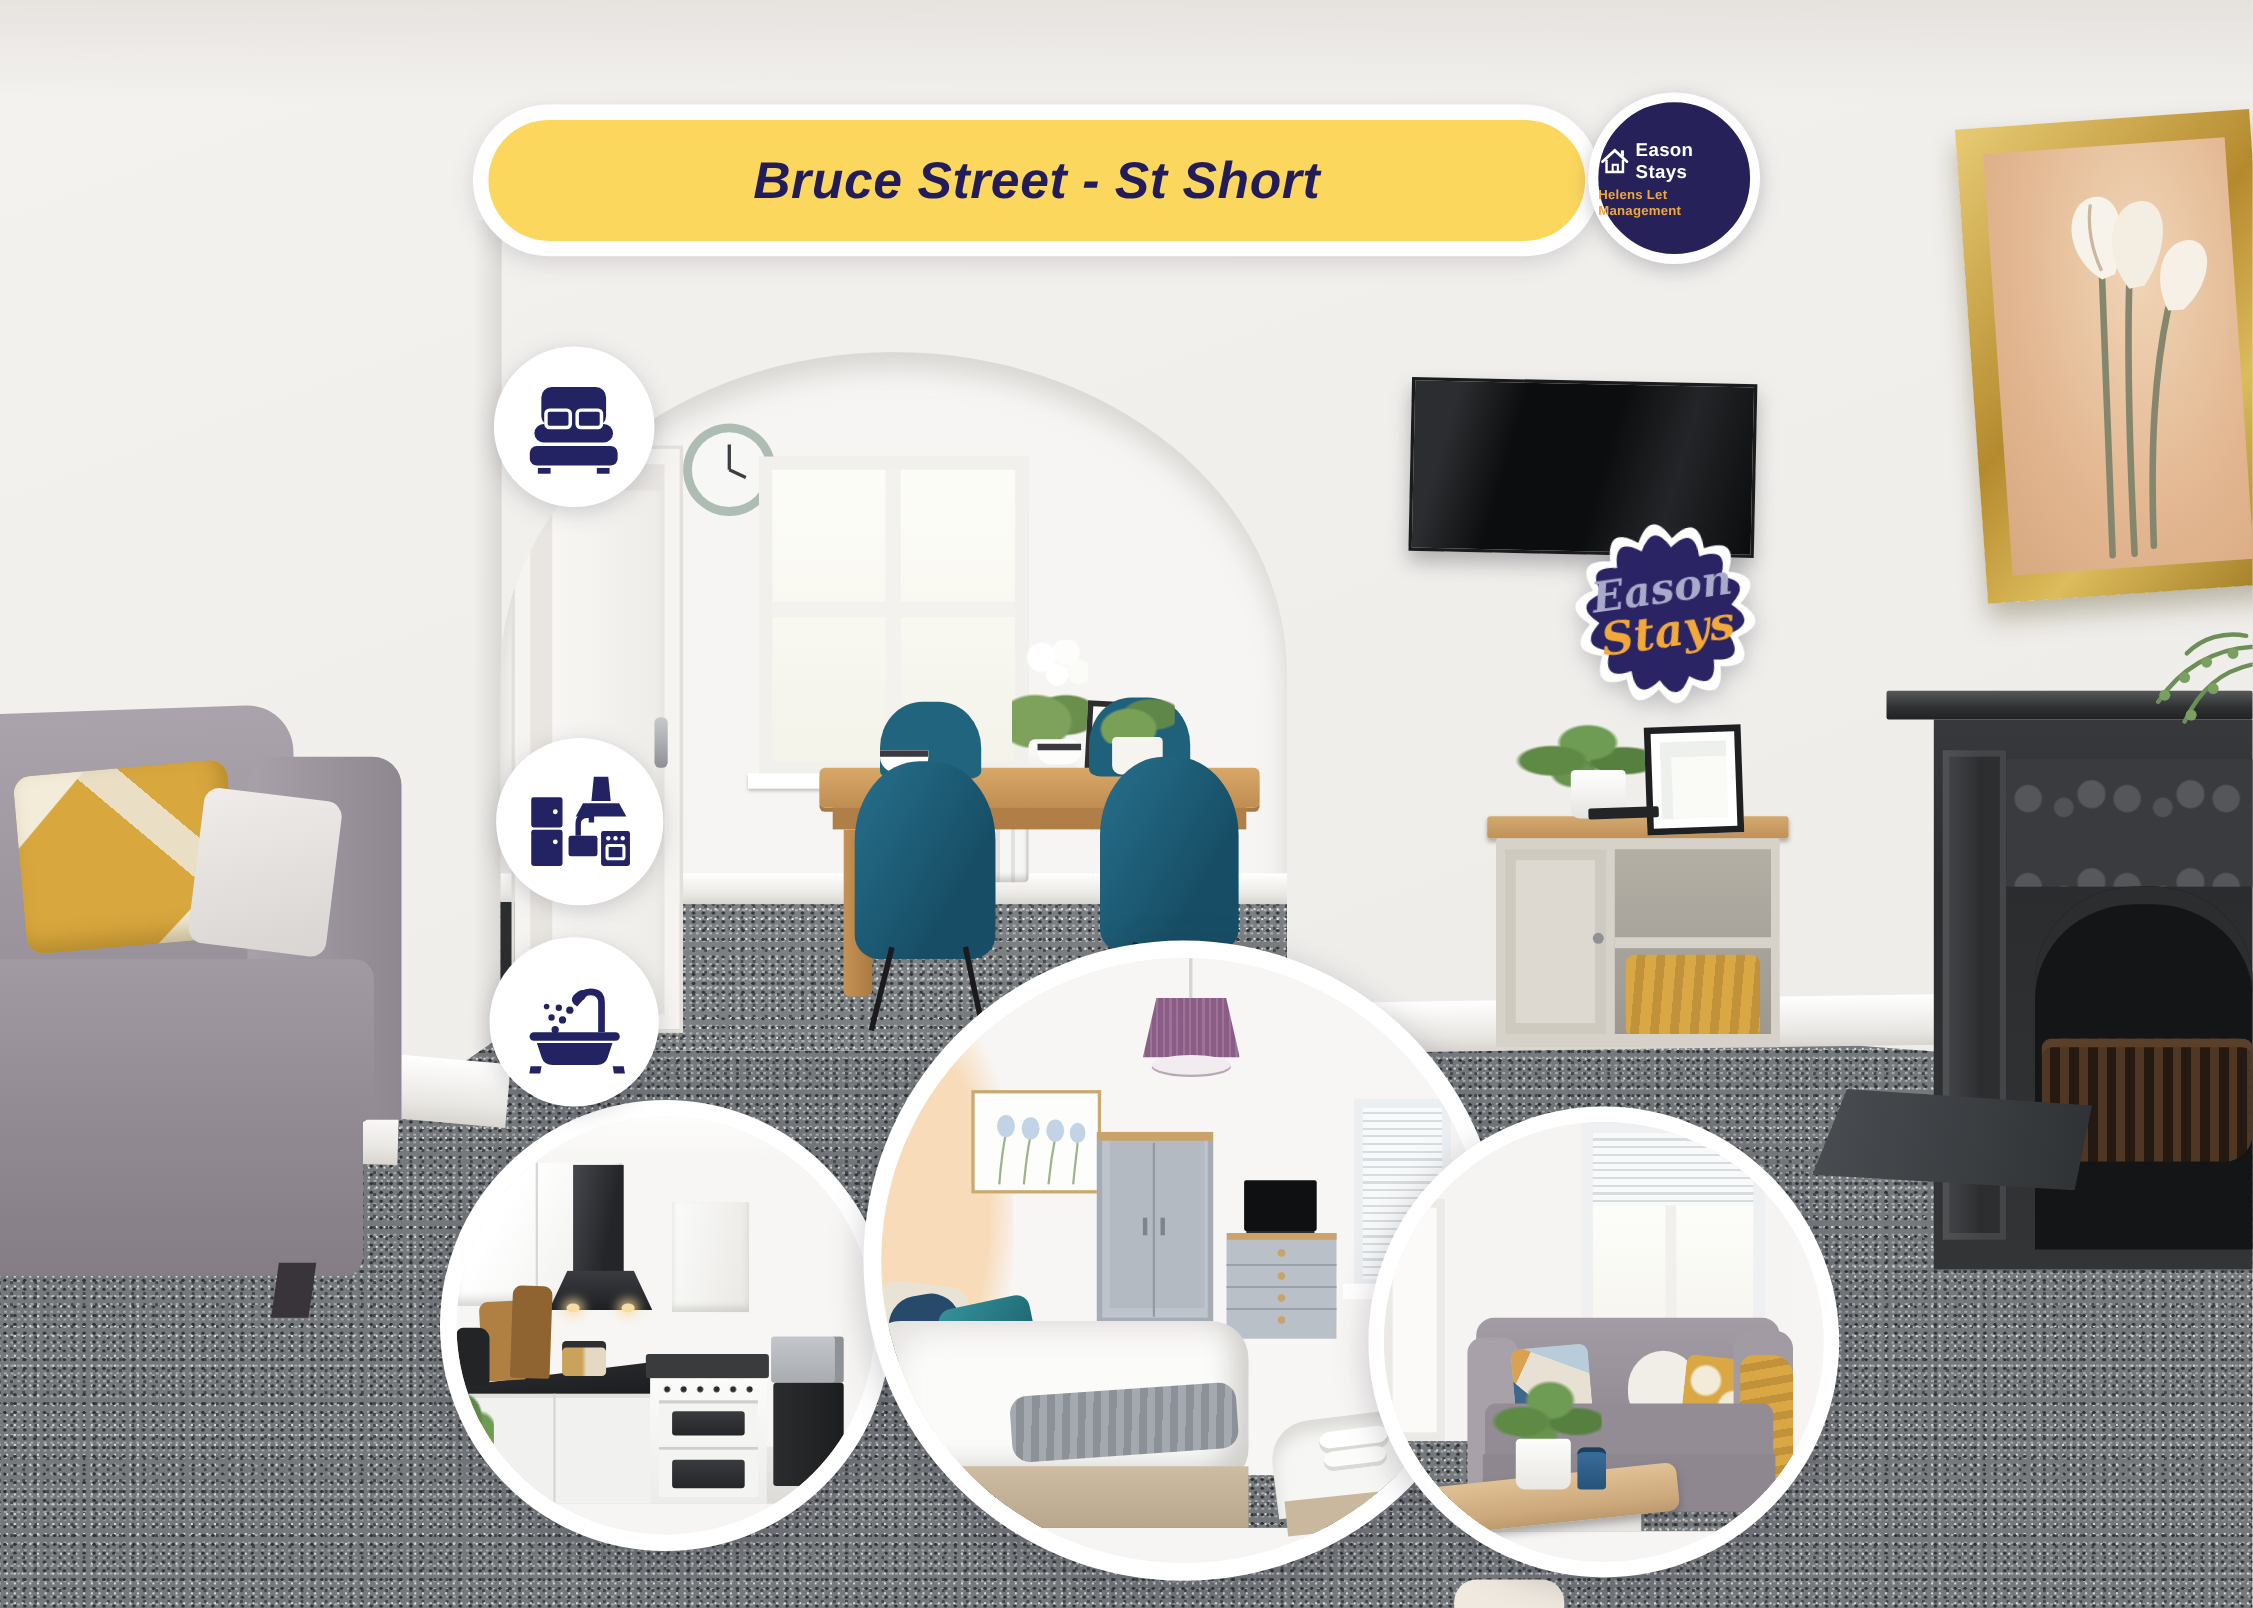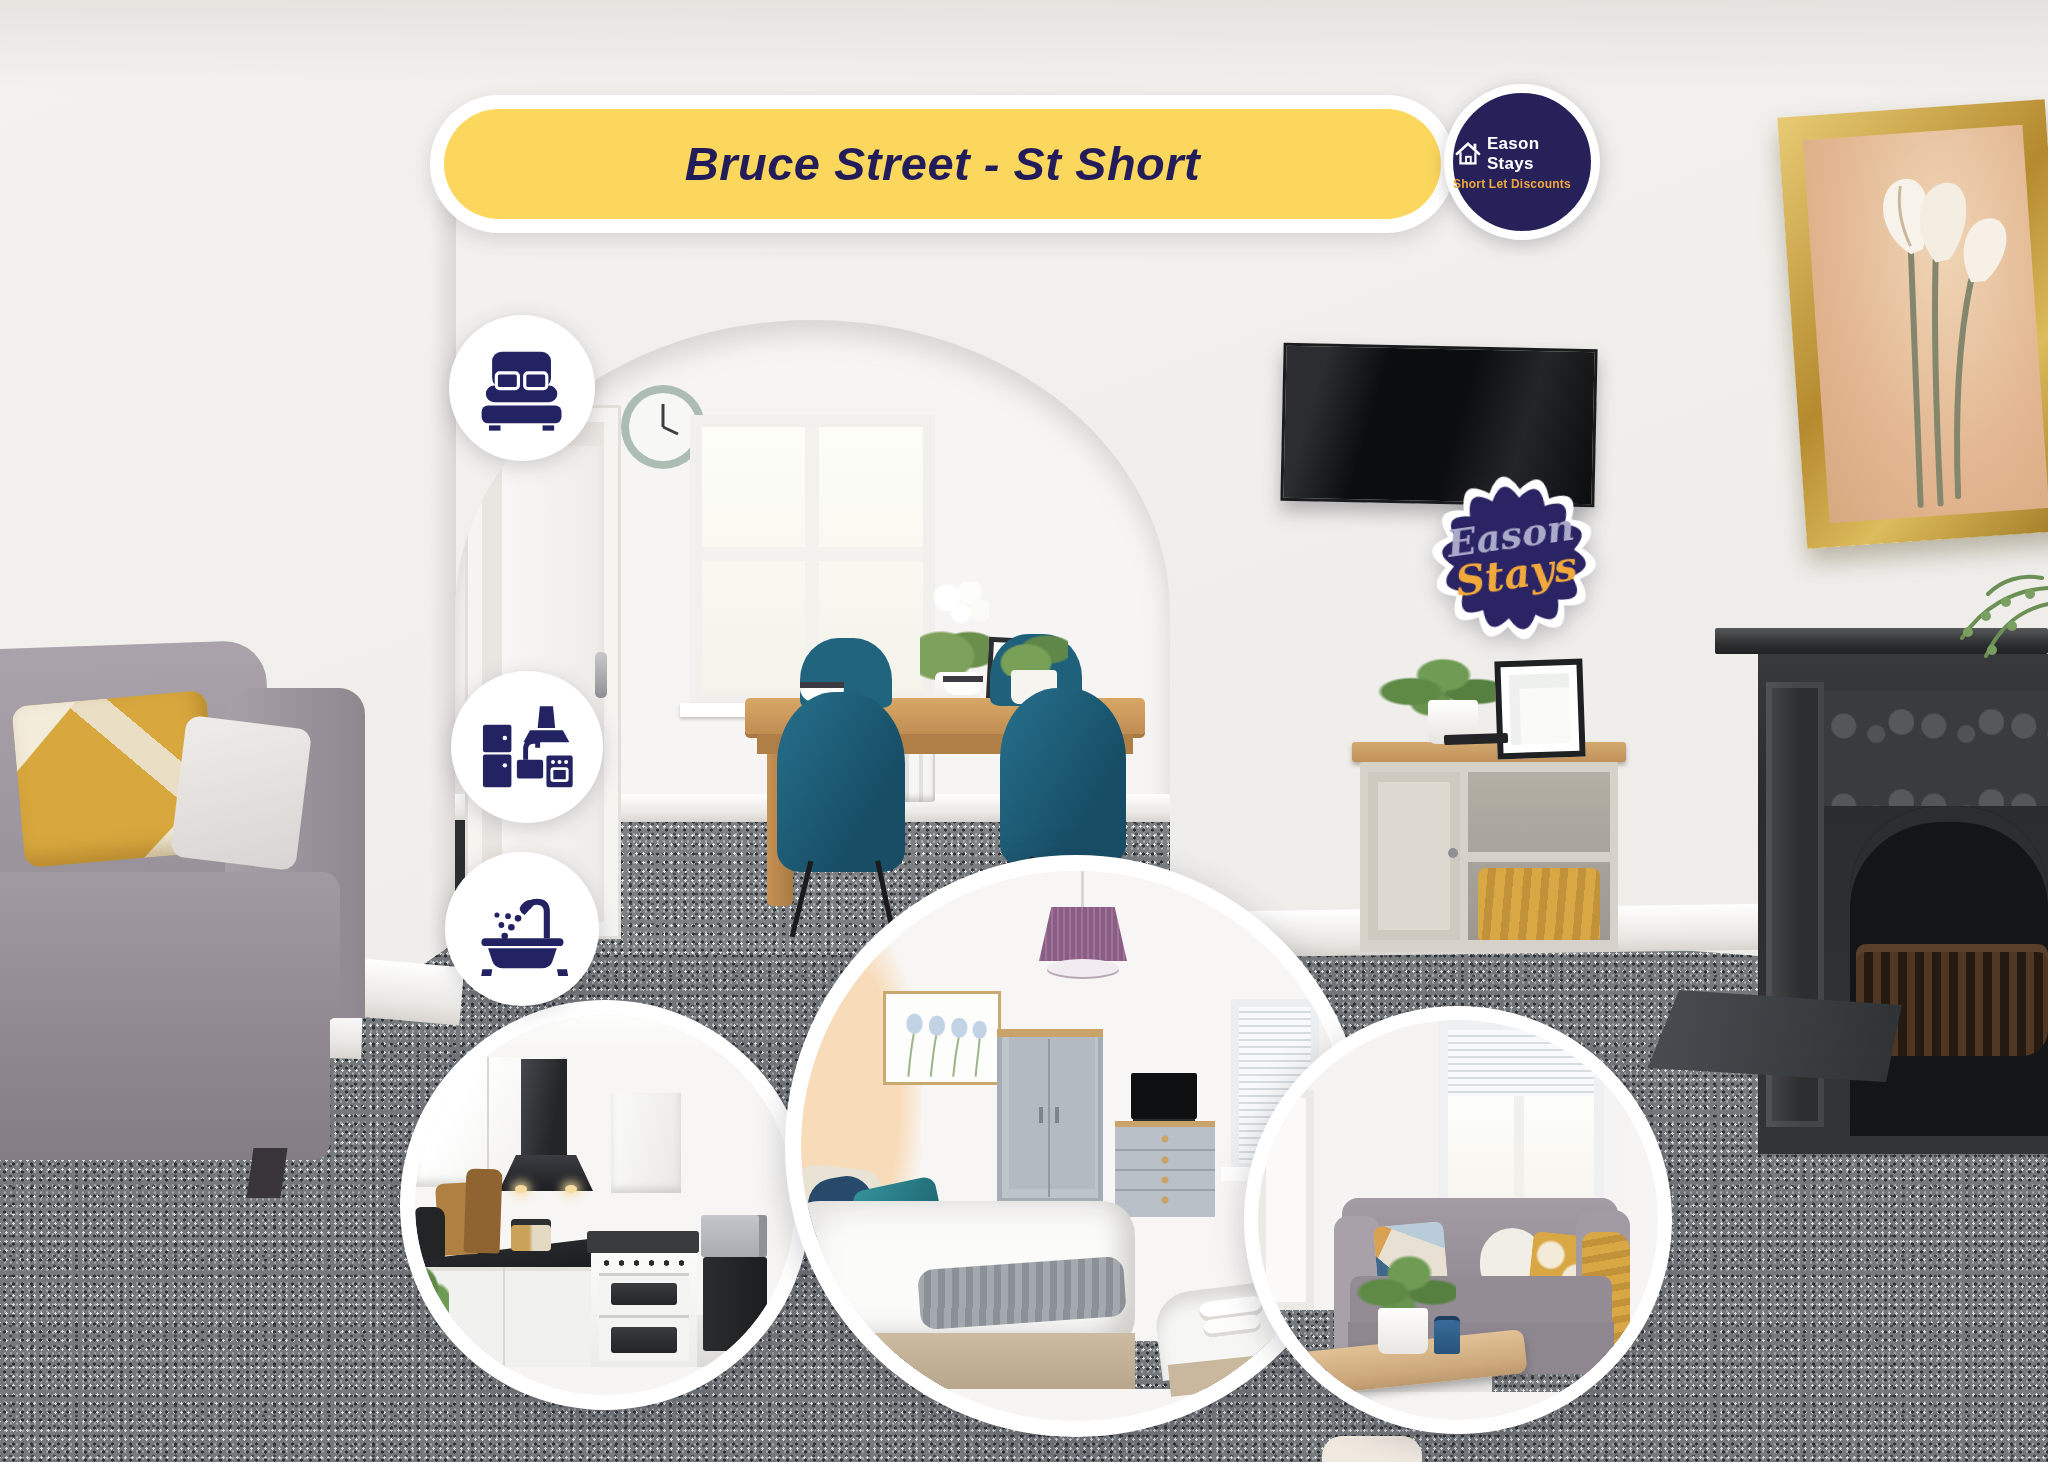--- a/index.html
+++ b/index.html
@@ -338,21 +338,21 @@
   <div class="abs" style="left:1444px;top:84px;width:156px;height:156px;border-radius:50%;background:#262259;border:9px solid #ffffff;box-sizing:border-box;z-index:15;display:flex;flex-direction:column;align-items:flex-start;justify-content:center;filter:drop-shadow(0 5px 9px rgba(40,40,60,.25));">
     <div style="display:flex;align-items:center;gap:4px;">
       <svg width="30" height="28" viewBox="0 0 32 30">
         <path d="M4,15 L16,4 L28,15" fill="none" stroke="#ffffff" stroke-width="2.6" stroke-linecap="round"></path>
         <path d="M8,13 V25 H24 V13" fill="none" stroke="#ffffff" stroke-width="2.4"></path>
         <rect x="14" y="18" width="5" height="7" fill="none" stroke="#ffffff" stroke-width="2"></rect>
         <rect x="22" y="4" width="3" height="6" fill="#ffffff"></rect>
       </svg>
       <span class="badge-line1">Eason Stays</span>
     </div>
-    <div class="badge-line2" style="margin-top:3px;">Short Let Discounts</div>
+    <div class="badge-line2" style="margin-top:3px;">Helens Let Management</div>
   </div>
 
   <div class="abs" style="left:1424px;top:468px;width:180px;height:180px;transform:rotate(-8deg);z-index:15;filter:drop-shadow(0 6px 10px rgba(40,40,60,.25));">
     <svg width="180" height="180" viewBox="-21 -21 220 220">
       <g transform="translate(89,89) scale(1.14) translate(-89,-89)">
         <path fill="#ffffff" d="M163,89 Q190.4,112.1 155.7,121.1 Q170.3,153.8 135.1,146.9 Q134.1,182.7 105.5,161.1 Q89,193 72.5,161.1 Q43.9,182.7 42.9,146.9 Q7.7,153.8 22.3,121.1 Q-12.4,112.1 15,89 Q-12.4,65.9 22.3,56.9 Q7.7,24.2 42.9,31.1 Q43.9,-4.7 72.5,16.9 Q89,-15 105.5,16.9 Q134.1,-4.7 135.1,31.1 Q170.3,24.2 155.7,56.9 Q190.4,65.9 163,89 Z"></path>
       </g>
       <path fill="#2a2464" d="M163,89 Q190.4,112.1 155.7,121.1 Q170.3,153.8 135.1,146.9 Q134.1,182.7 105.5,161.1 Q89,193 72.5,161.1 Q43.9,182.7 42.9,146.9 Q7.7,153.8 22.3,121.1 Q-12.4,112.1 15,89 Q-12.4,65.9 22.3,56.9 Q7.7,24.2 42.9,31.1 Q43.9,-4.7 72.5,16.9 Q89,-15 105.5,16.9 Q134.1,-4.7 135.1,31.1 Q170.3,24.2 155.7,56.9 Q190.4,65.9 163,89 Z"></path>
     </svg>
     <div class="abs stamp-word" style="left:0;top:48px;width:180px;font-size:38px;color:#a9aac9;">Eason</div>

